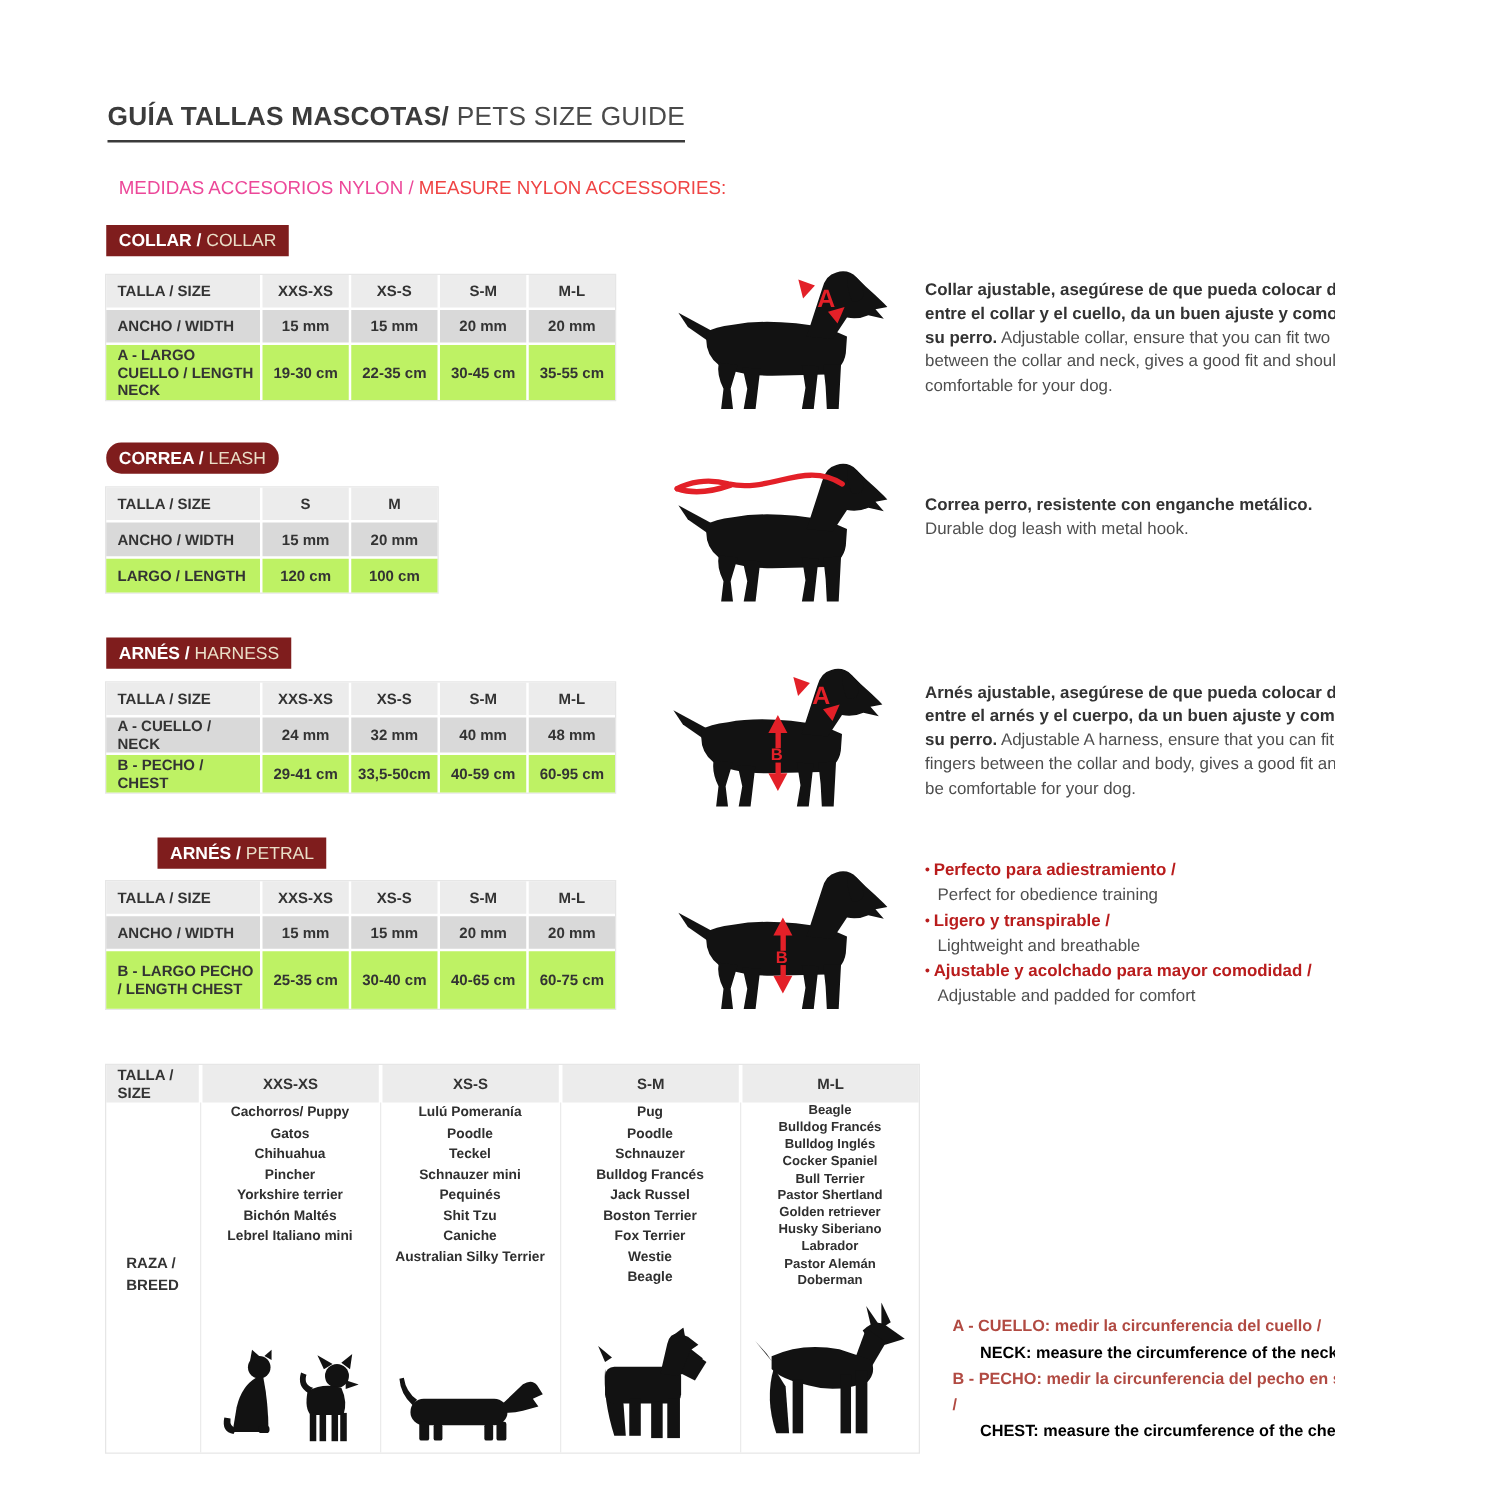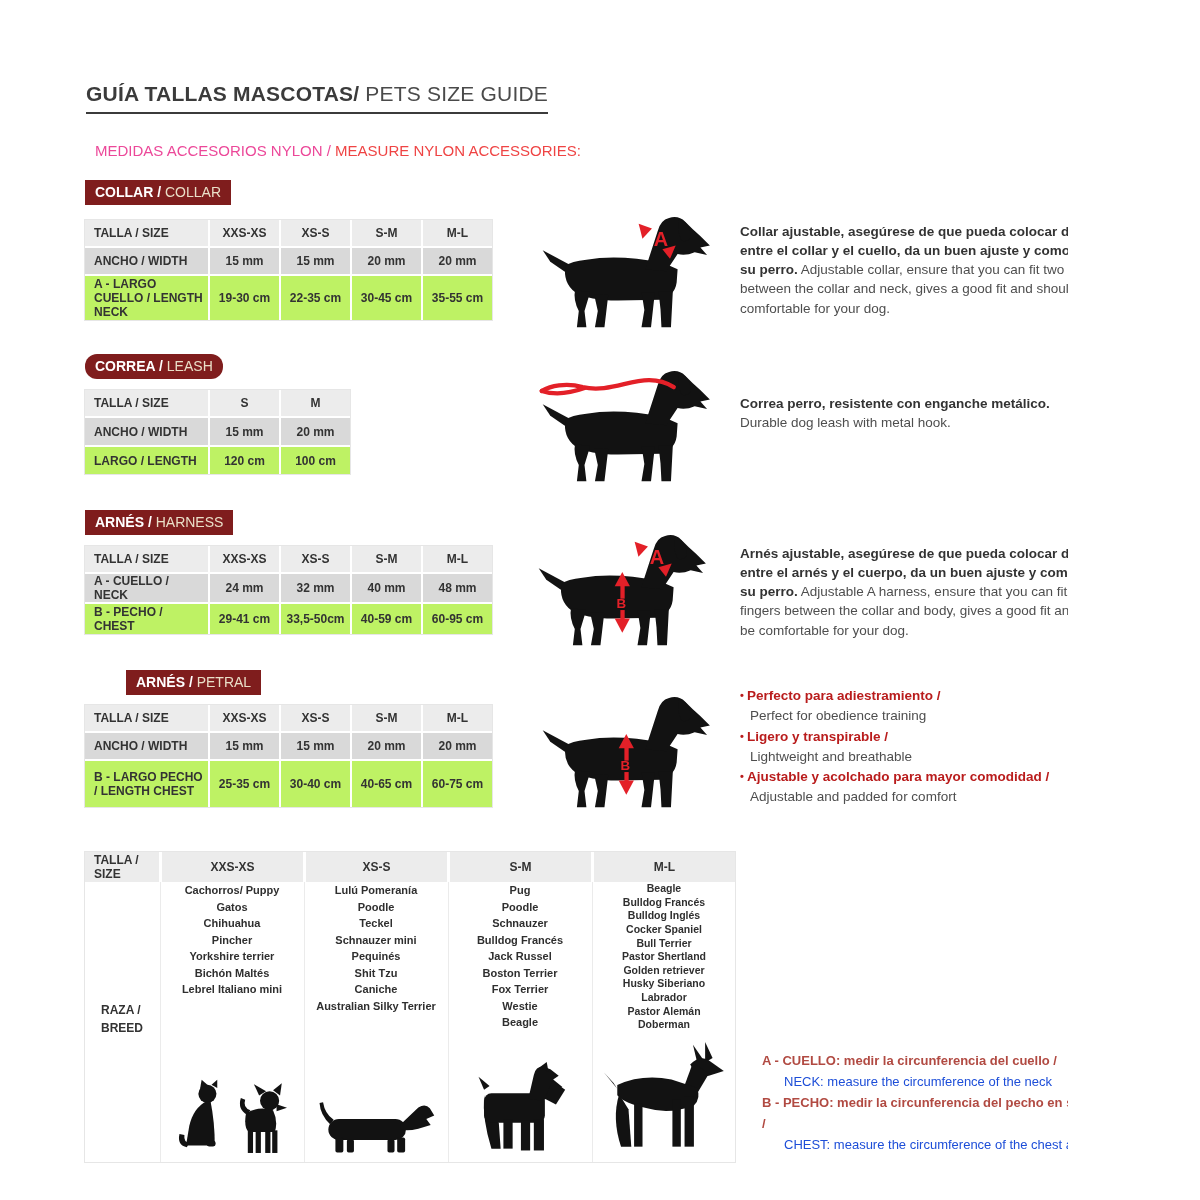--- a/index.html
+++ b/index.html
@@ -56,21 +56,21 @@
   .breed-col.first{border-left:none;justify-content:center;margin-left:0;}
   .breeds-list{white-space:pre-line;text-align:center;font-weight:bold;font-size:11px;
                line-height:1.5;color:#2f2f2f;}
   .breeds-list.tight{font-size:10.5px;line-height:1.3;}
   .raza{white-space:pre-line;text-align:left;font-weight:bold;font-size:12px;color:#333;line-height:1.5;}
   .sil-row{display:flex;align-items:flex-end;gap:10px;}
 
   
   .notes{left:762px;top:1050px;width:430px;font-size:13px;line-height:1.62;color:#b14a42;}
   .notes .es{font-weight:bold;}
-  .notes .en{font-weight:normal;padding-left:22px;color:#1d4ed8;}
+  .notes .en{font-weight:bold;padding-left:22px;color:#000000;}
 
   svg{font-family:inherit;display:block;}
   svg text.markA{font-size:21px;font-weight:bold;fill:#e32028;}
   svg text.markB{font-size:14px;font-weight:bold;fill:#e32028;}
   .lstroke{stroke:#e32028;stroke-width:4.5;fill:none;stroke-linecap:round;}
   .redfill{fill:#e32028;}
 </style>
 </head>
 <body>
 

